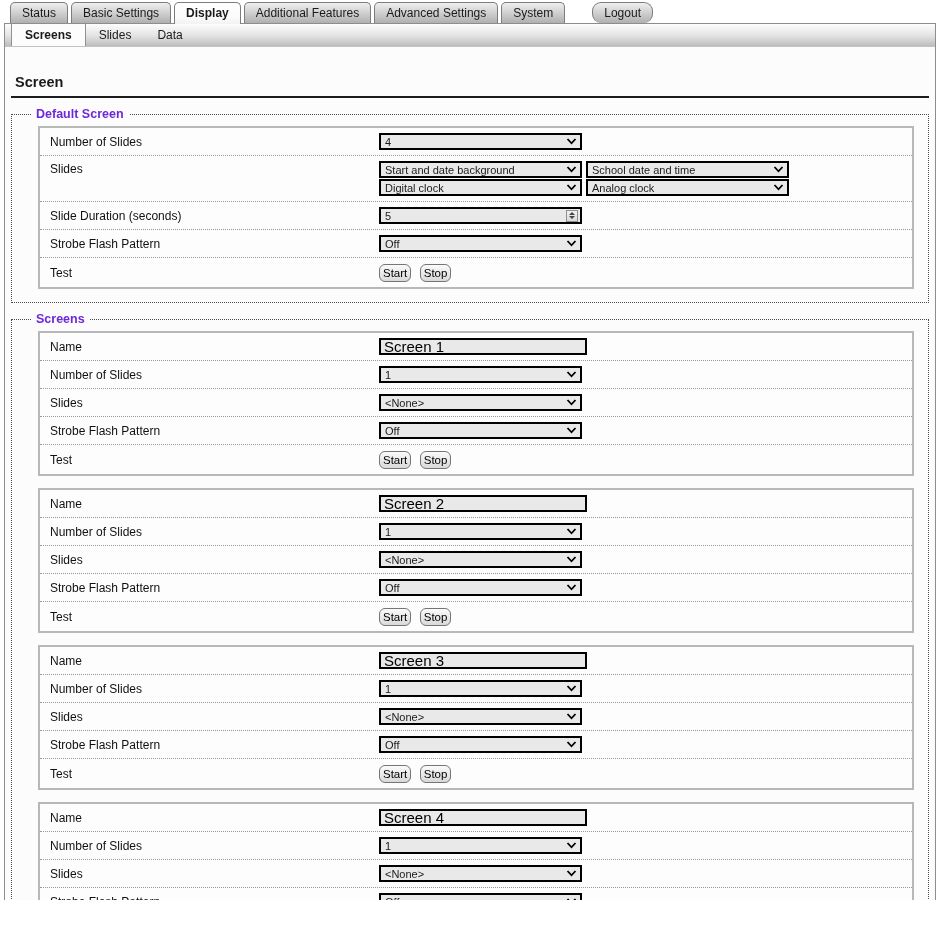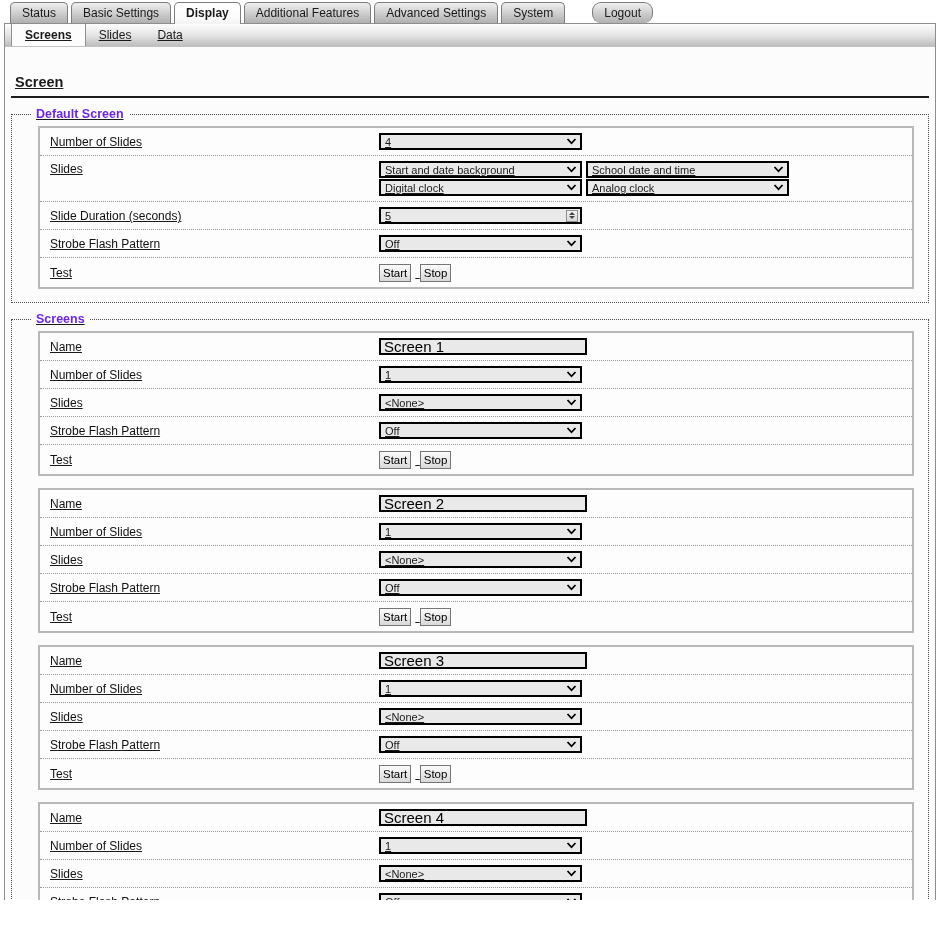--- a/index.html
+++ b/index.html
@@ -44,21 +44,20 @@
   .tab.logout { margin-left: 24px; border-radius: 9px; }
 
   
   .panel {
     margin: 0 4px;
     border: 1px solid #8d8d8d;
     border-bottom: none;
     background: #fcfcfc;
     height: 877px;
     overflow: hidden;
-    text-decoration: underline;
   }
 
   
   .subtabbar {
     height: 23px;
     background: linear-gradient(#fdfdfd 0%, #e2e2e2 55%, #bdbdbd 100%);
     border-bottom: 1px solid #c2c2c2;
     display: flex;
     align-items: stretch;
     padding-left: 6px;
@@ -184,21 +183,21 @@
   .tri-up { width: 0; height: 0; border-left: 3px solid transparent; border-right: 3px solid transparent; border-bottom: 3px solid #444; }
   .tri-dn { width: 0; height: 0; border-left: 3px solid transparent; border-right: 3px solid transparent; border-top: 3px solid #444; }
 
   .btn {
     font-family: inherit;
     font-size: 11.5px;
     color: #000;
     padding: 1px 3px;
     border: 1px solid #757575;
     background: linear-gradient(#fbfbfb, #d9d9d9);
-    border-radius: 0;
+    border-radius: 6px;
     margin-right: 4px;
     cursor: pointer;
     line-height: 14px;
   }
 </style>
 </head>
 <body>
 
 <div class="tabbar">
   <div class="tab">Status</div>

